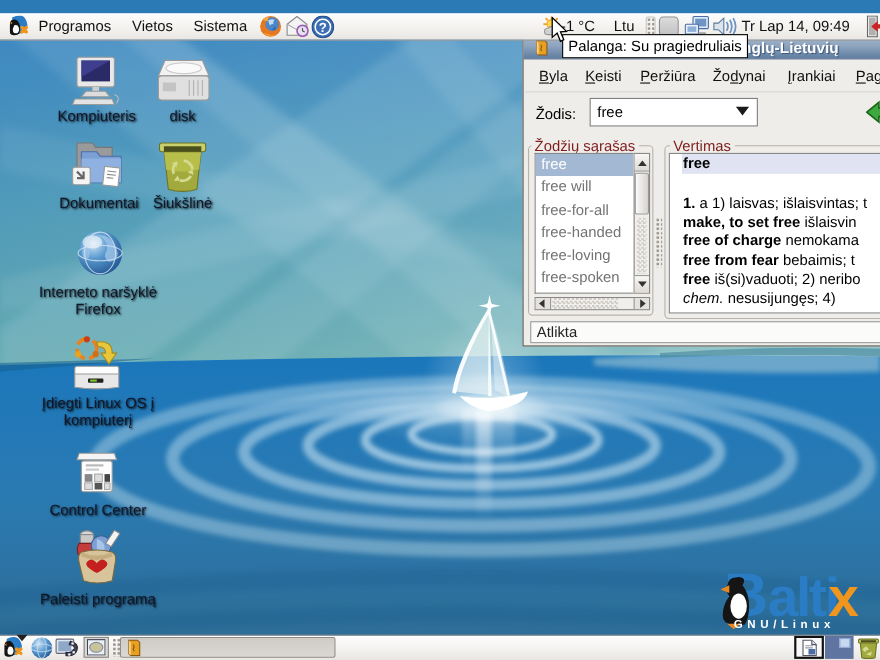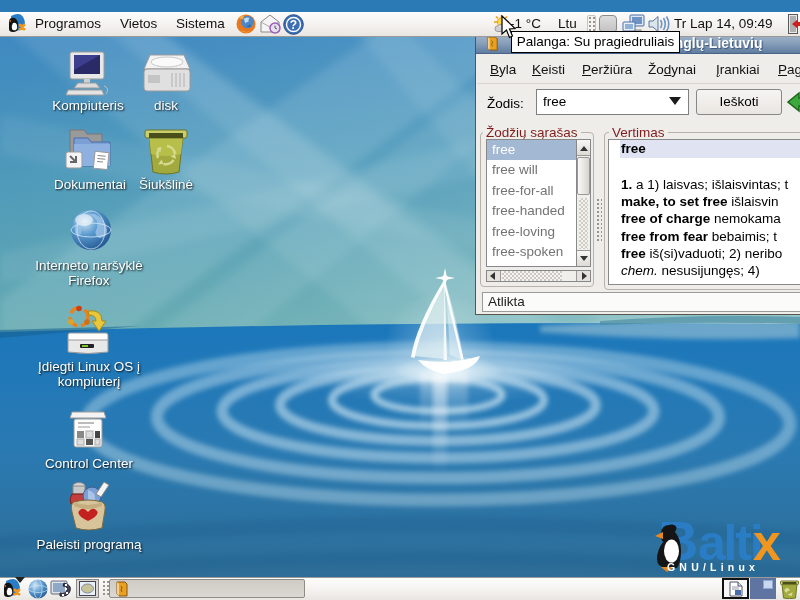--- a/index.html
+++ b/index.html
@@ -10,21 +10,21 @@
   
   #toppanel, #botpanel {
     position:absolute; left:0; width:800px;
     background:linear-gradient(#fdfdfd, #f3f1ee 60%, #e9e6e2);
   }
   #toppanel { top:12px; height:25px; border-bottom:1px solid #9a9a9a; z-index:40; }
   #botpanel { top:577px; height:23px; border-top:1px solid #9a9a9a; z-index:40; }
   .ptext { position:absolute; top:4px; font-size:13.5px; color:#111; }
 
   
-  .dlabel { position:absolute; color:#ffffff; font-size:13.5px; text-align:center;
+  .dlabel { position:absolute; color:#0f172a; font-size:13.5px; text-align:center;
             text-shadow:1px 1px 2px rgba(0,0,0,0.9); line-height:15px; }
 
   
   #win { position:absolute; left:475px; top:32px; width:371px; height:283px;
          background:#efedea; border:1px solid #58554f; z-index:30; }
   #titlebar { position:absolute; left:0; top:0; width:100%; height:21px;
     background:linear-gradient(#a3b5cb, #8da3bd 45%, #5f7da0);
     border-bottom:1px solid #49648a; box-shadow:inset 0 1px 0 #bdcadb;
     color:#fff; font-weight:bold; font-size:14px; line-height:21px;
     text-shadow:1px 1px 1px #3a5578; }
@@ -452,21 +452,20 @@
     <span class="mitem" style="left:171px">Žo<u>d</u>ynai</span>
     <span class="mitem" style="left:239px"><u>Į</u>rankiai</span>
     <span class="mitem" style="left:301px"><u>P</u>ag</span>
   </div>
 
   <span class="abs" style="left:11px;top:63px;font-size:13.5px;">Žodis:</span>
   <div class="abs" style="left:60px;top:56px;width:153px;height:26px;background:#fff;border:1px solid #7f7f7f;">
     <span class="abs" style="left:6px;top:4px;font-size:13.5px;">free</span>
     <div class="abs" style="left:132px;top:7px;width:0;height:0;border-left:6.5px solid transparent;border-right:6.5px solid transparent;border-top:8px solid #1a1a1a;"></div>
   </div>
-  <div class="abs" style="left:220px;top:56px;width:86px;height:26px;background:linear-gradient(#f6f4f1,#e9e6e2);border:1px solid #878787;border-radius:3px;text-align:center;font-size:13.5px;line-height:24px;">Ieškoti</div>
 
   <svg class="abs" style="left:311px;top:58px" width="34" height="22" viewBox="0 0 34 22">
     <path d="M1,11 L12,2 L12,7 L33,7 L33,15 L12,15 L12,20 Z" fill="#3da83d" stroke="#1a661a" stroke-width="1.5"></path>
   </svg>
 
   <div class="gbox" style="left:4px;top:99px;width:114px;height:155px;">
     <span class="glabel" style="left:2px;">Žodžių sąrašas</span>
   </div>
   <div class="listbox" style="left:10px;top:106px;width:90px;height:128px;border-right:none;">
     <div class="litem lsel">free</div>

